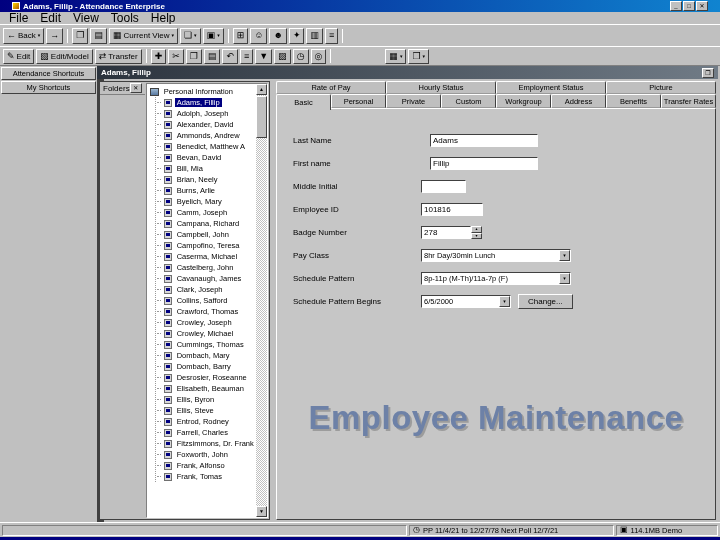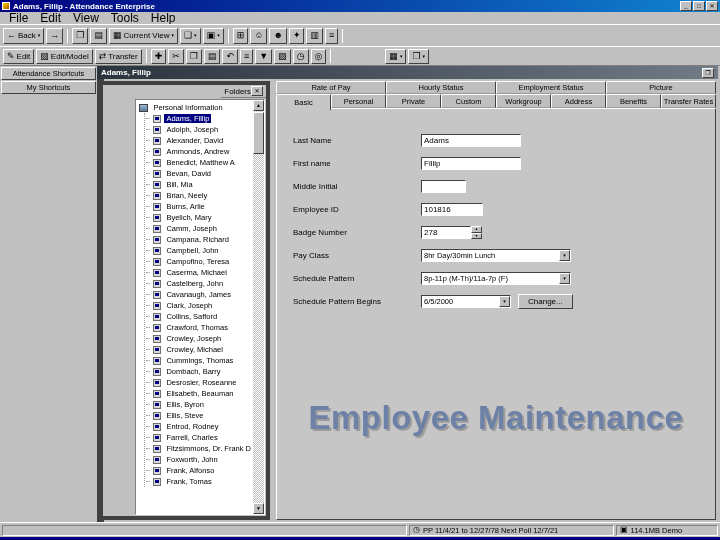--- a/index.html
+++ b/index.html
@@ -7,21 +7,21 @@
   body {
     position: relative;
     background:#c0c0c0;
     font-family:"Liberation Sans", sans-serif;
     color:#000;
     overflow:hidden;
   }
   
   .titlebar{position:absolute;top:0;left:0;right:0;height:12px;
     background:linear-gradient(90deg,#000080,#1084d0);
-    display:flex;align-items:center;padding:0 2px;color:#fff;font-size:8px;font-weight:bold;}
+    display:flex;align-items:center;padding:0 12px;color:#fff;font-size:8px;font-weight:bold;}
   .app-icon{width:8px;height:8px;background:linear-gradient(135deg,#ffd700,#b05a00);border:1px solid #fff;margin-right:3px;flex:0 0 auto;}
   .title-text{white-space:nowrap;overflow:hidden;}
   .title-buttons{margin-left:auto;display:flex;gap:1px;}
   .tbn{width:12px;height:10px;background:#c0c0c0;border:1px solid;border-color:#fff #404040 #404040 #fff;
     font-size:6px;line-height:8px;text-align:center;color:#000;font-family:inherit;padding:0;}
   
   .menubar{position:absolute;top:12px;left:0;right:0;height:12px;display:flex;align-items:center;font-size:12px;padding-left:3px;background:#c0c0c0;}
   .menu-item{padding:1px 6px;cursor:default;}
   
   .toolbar{position:absolute;left:0;right:0;background:#c0c0c0;border-top:1px solid #fff;
@@ -41,21 +41,21 @@
   .sb-btn{width:100%;height:13px;border:1px solid;border-color:#fff #404040 #404040 #fff;background:#c0c0c0;
     font-size:7.5px;font-family:inherit;display:flex;align-items:center;justify-content:center;margin-bottom:1px;}
   
   .content-header{position:absolute;top:66px;left:97px;right:2px;height:13px;
     background:linear-gradient(90deg,#2b333d,#707b86);color:#fff;font-size:8px;font-weight:bold;
     display:flex;align-items:center;padding:0 4px;}
   .header-btn{margin-left:auto;width:12px;height:10px;background:#c0c0c0;border:1px solid;border-color:#fff #404040 #404040 #fff;
     font-size:6px;line-height:8px;text-align:center;color:#000;font-family:inherit;padding:0;}
   
   .folders{position:absolute;top:81px;left:99px;width:171px;bottom:20px;background:#c0c0c0;
-    border:4px solid #404040;display:flex;flex-direction:column;align-items:flex-end;}
+    border:1px solid #404040;display:flex;flex-direction:row;}
   .folders-header{height:13px;display:flex;align-items:center;font-size:8px;padding:0 3px;border-bottom:1px solid #808080;}
   .folders-close{margin-left:auto;width:12px;height:10px;font-size:6px;line-height:8px;text-align:center;
     border:1px solid;border-color:#fff #404040 #404040 #fff;background:#c0c0c0;font-family:inherit;padding:0;}
   .tree-wrap{flex:1;display:flex;background:#fff;border:1px solid;border-color:#808080 #fff #fff #808080;margin:1px;overflow:hidden;}
   .tree{flex:1;padding:2px 0 0 3px;font-size:7.5px;overflow:hidden;}
   .tree-root{display:flex;align-items:center;gap:3px;height:11px;white-space:nowrap;}
   .root-icon{width:9px;height:8px;background:linear-gradient(#9db8d2,#5878a0);border:1px solid #404040;flex:0 0 auto;}
   .tree-children{margin-left:5px;border-left:1px dotted #9a9a9a;padding-left:1px;}
   .tree-item{display:flex;align-items:center;gap:3px;height:11px;white-space:nowrap;cursor:default;}
   .tree-item::before{content:"";width:4px;height:0;border-top:1px dotted #9a9a9a;flex:0 0 auto;}
@@ -80,21 +80,21 @@
     display:flex;align-items:center;justify-content:center;font-size:7.5px;white-space:nowrap;overflow:hidden;cursor:default;}
   .tabrow2 .tab.active{background:#c6c6c6;border-bottom:none;height:16px;z-index:2;}
   .formbody{position:absolute;top:27px;left:0;right:0;bottom:0;background:#c6c6c6;
     border:1px solid;border-color:#fff #404040 #404040 #fff;}
   .fields{position:absolute;top:24px;left:16px;right:8px;}
   .frow{display:flex;align-items:center;height:15px;margin-bottom:8px;}
   .flabel{width:128px;font-size:8px;flex:0 0 auto;}
   .fctl{display:flex;align-items:center;}
   .tinput{height:13px;border:1px solid;border-color:#404040 #fff #fff #404040;background:#fff;
     font-size:8px;font-family:inherit;padding:0 2px;}
-  .w-text{width:100px;} .w-short{width:45px;} .w-mid{width:62px;} .w-spin{width:50px;}
+  .w-text{width:108px;margin-left:9px;} .w-short{width:45px;} .w-mid{width:62px;} .w-spin{width:50px;}
   .spinner{display:inline-flex;flex-direction:column;width:11px;height:13px;}
   .spinner .sp{flex:1;background:#c0c0c0;border:1px solid;border-color:#fff #404040 #404040 #fff;
     font-size:4px;line-height:4px;text-align:center;font-family:inherit;padding:0;}
   .dd{display:flex;width:150px;height:13px;border:1px solid;border-color:#404040 #fff #fff #404040;background:#fff;align-items:center;}
   .dd.date{width:90px;}
   .ddval{flex:1;font-size:7.5px;padding:0 2px;white-space:nowrap;overflow:hidden;}
   .ddbtn{width:11px;height:11px;background:#c0c0c0;border:1px solid;border-color:#fff #404040 #404040 #fff;
     font-size:5px;line-height:9px;text-align:center;font-family:inherit;padding:0;flex:0 0 auto;}
   .changebtn{margin-left:7px;height:15px;padding:0 9px;font-size:8px;background:#c0c0c0;
     border:1px solid;border-color:#fff #404040 #404040 #fff;font-family:inherit;}
@@ -344,20 +344,24 @@
             <span class="emp-icon"></span>
             <span class="tree-label">Crowley, Joseph</span>
           </div>
           <div class="tree-item">
             <span class="emp-icon"></span>
             <span class="tree-label">Crowley, Michael</span>
           </div>
           <div class="tree-item">
             <span class="emp-icon"></span>
             <span class="tree-label">Cummings, Thomas</span>
+          </div>
+          <div class="tree-item">
+            <span class="emp-icon"></span>
+            <span class="tree-label">Dombach, Mary</span>
           </div>
           <div class="tree-item">
             <span class="emp-icon"></span>
             <span class="tree-label">Dombach, Barry</span>
           </div>
           <div class="tree-item">
             <span class="emp-icon"></span>
             <span class="tree-label">Desrosier, Roseanne</span>
           </div>
           <div class="tree-item">

